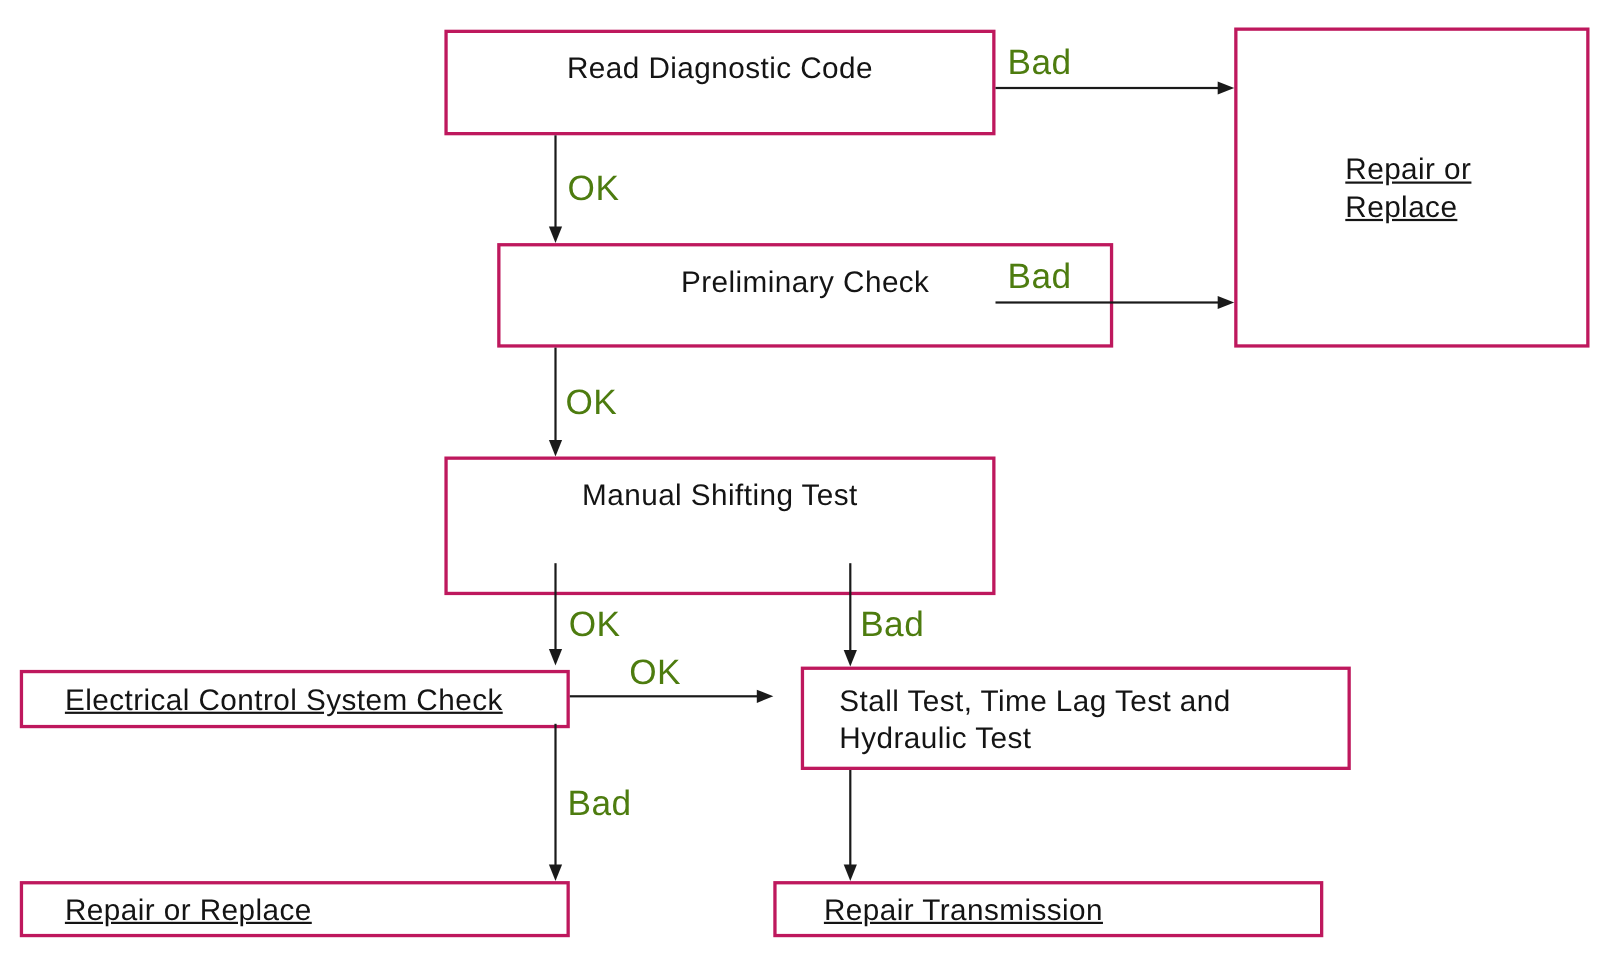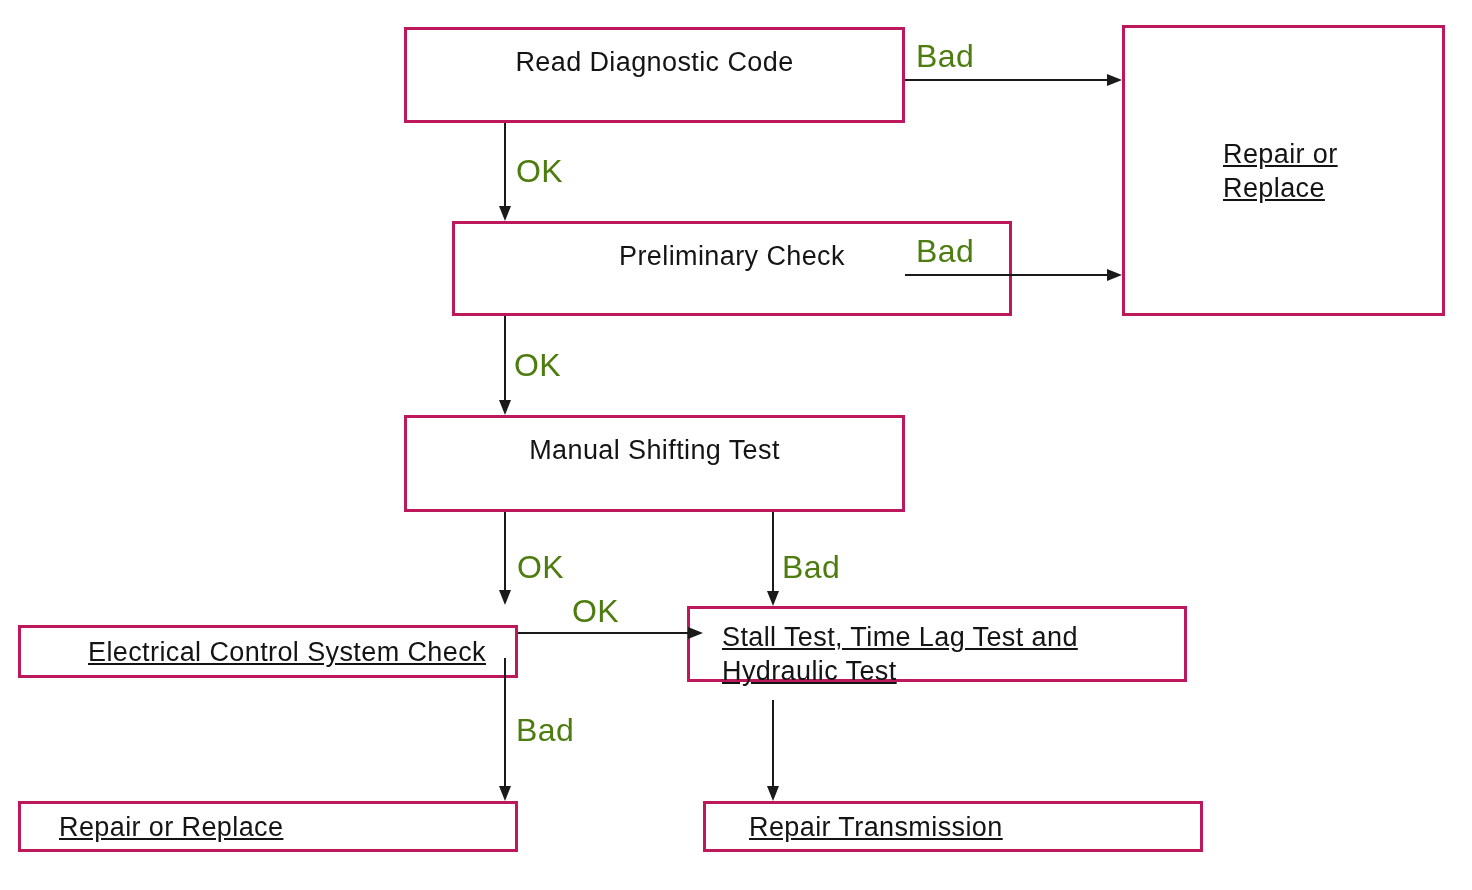--- a/index.html
+++ b/index.html
@@ -82,29 +82,29 @@
   </div>
 
   <div class="node mid-left" style="left:1122px; top:25px; width:323px; height:291px; padding-left:98px;">
     <span style="display:inline-block; width:165px;">Repair or Replace</span>
   </div>
 
   <div class="node top-center" style="left:428px; top:221px; width:560px; height:95px;margin-left:24px;">
     <span>Preliminary Check</span>
   </div>
 
-  <div class="node top-center" style="left:404px; top:415px; width:501px; height:97px;">
+  <div class="node top-center" style="left:404px; top:415px; width:501px; height:126px;">
     <span>Manual Shifting Test</span>
   </div>
 
-  <div class="node mid-left" style="left:18px; top:625px; width:500px; height:53px; padding-left:38px;justify-content:center;">
+  <div class="node mid-left" style="left:18px; top:609px; width:500px; height:53px; padding-left:38px;">
     <span>Electrical Control System Check</span>
   </div>
 
-  <div class="node" style="left:687px; top:606px; width:500px; height:76px; padding:11px 0 0 32px;text-decoration:underline;">
+  <div class="node" style="left:728px; top:606px; width:500px; height:94px; padding:11px 0 0 32px;">
     <span style="display:inline-block; width:420px;">Stall Test, Time Lag Test and Hydraulic Test</span>
   </div>
 
   <div class="node mid-left" style="left:18px; top:801px; width:500px; height:51px; padding-left:38px;">
     <span>Repair or Replace</span>
   </div>
 
   <div class="node mid-left" style="left:703px; top:801px; width:500px; height:51px; padding-left:43px;">
     <span>Repair Transmission</span>
   </div>

